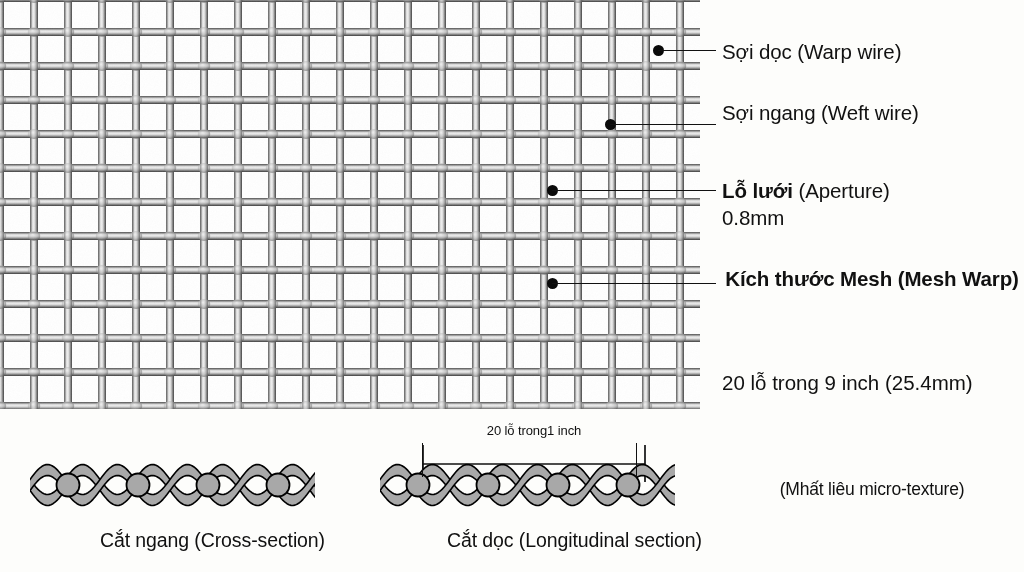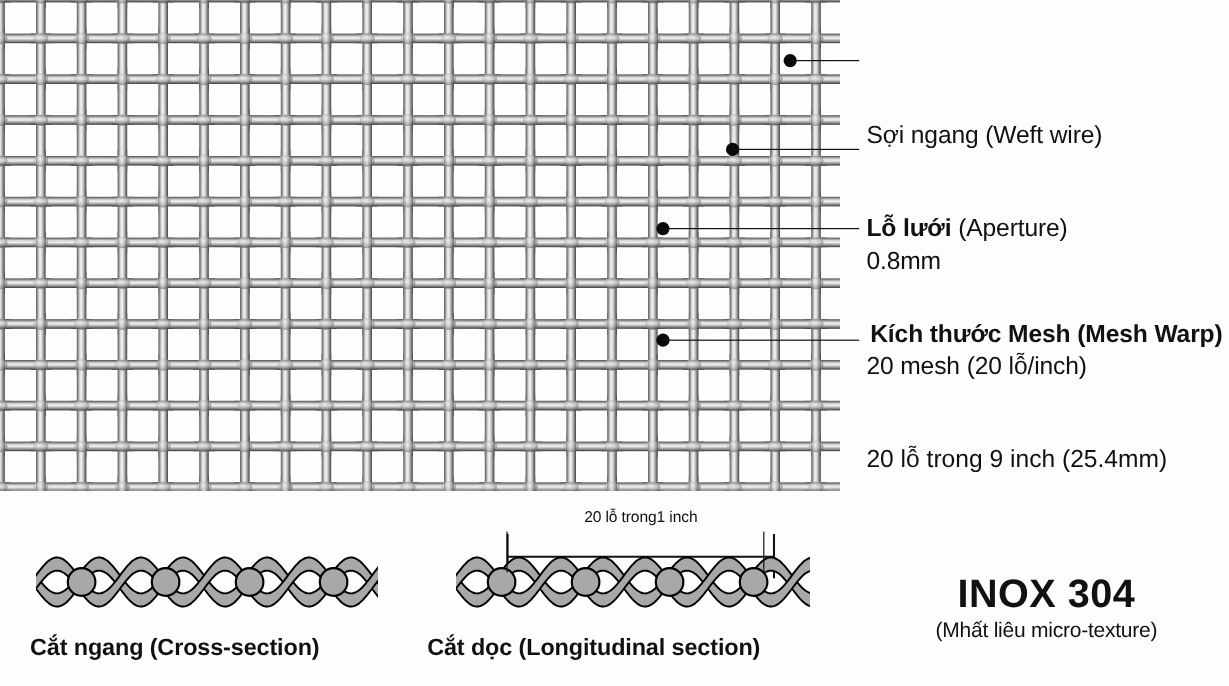--- a/index.html
+++ b/index.html
@@ -104,22 +104,21 @@
   .weave-wrap { position: absolute; }
   #weave-left  { left: 30px;  top: 452px; }
   #weave-right { left: 380px; top: 452px; }
 
   .caption {
     position: absolute;
     font-size: 19.5px;
     line-height: 24px;
     white-space: nowrap;
     letter-spacing: -0.1px;
-    text-align: left;
-    font-weight: bold;
+    text-align: right;
   }
   #caption-cross { left: 25px;  top: 528px; width: 300px; }
   #caption-long  { left: 356px; top: 528px; width: 346px; }
 </style>
 </head>
 <body>
 
 <div id="page">
 
   <div id="mesh-photo">
@@ -833,41 +832,42 @@
 
   <div class="leader-dot" id="dot-weft" style="left: 605px; top: 119px;"></div>
   <div class="leader-line" id="line-weft" style="left: 610px; top: 124px; width: 106px;"></div>
 
   <div class="leader-dot" id="dot-aper" style="left: 547px; top: 185px;"></div>
   <div class="leader-line" id="line-aper" style="left: 552px; top: 190px; width: 164px;"></div>
 
   <div class="leader-dot" id="dot-mesh" style="left: 547px; top: 278px;"></div>
   <div class="leader-line" id="line-mesh" style="left: 552px; top: 283px; width: 164px;"></div>
 
+  <div class="callout" id="callout-warp">
+    <div class="line1">Sợi dọc (Warp wire)</div>
+  </div>
 
   <div class="callout" id="callout-weft">
     <div class="line1">Sợi ngang (Weft wire)</div>
   </div>
 
   <div class="callout" id="callout-aper">
     <div class="line1"><span class="bold">Lỗ lưới</span><span> (Aperture)</span></div>
     <div class="line2">0.8mm</div>
   </div>
 
   <div class="callout" id="callout-mesh">
     <div class="line1 bold">Kích thước Mesh (Mesh Warp)</div>
-    <div class="line2">20 mesh (20 lỗ/inch)</div>
   </div>
 
   <div id="block-timple">
     <div class="line2" style="font-size:20.5px;line-height:28px;white-space:nowrap;">20 lỗ trong 9 inch (25.4mm)</div>
   </div>
 
   <div id="brand">
-    <div id="brand-title">INOX 304</div>
     <div id="brand-sub">(Mhất liêu micro-texture)</div>
   </div>
 
   <div id="dim-group">
     <div id="dim-label">20 lỗ trong1 inch</div>
     <svg width="260" height="40" viewBox="0 0 260 40" style="display:block;">
       <line x1="19" y1="22" x2="241" y2="22" stroke="#111" stroke-width="1.7"></line>
       <line x1="19" y1="3" x2="19" y2="40" stroke="#111" stroke-width="1.7"></line>
       <line x1="241" y1="3" x2="241" y2="40" stroke="#111" stroke-width="1.7"></line>
     </svg>

